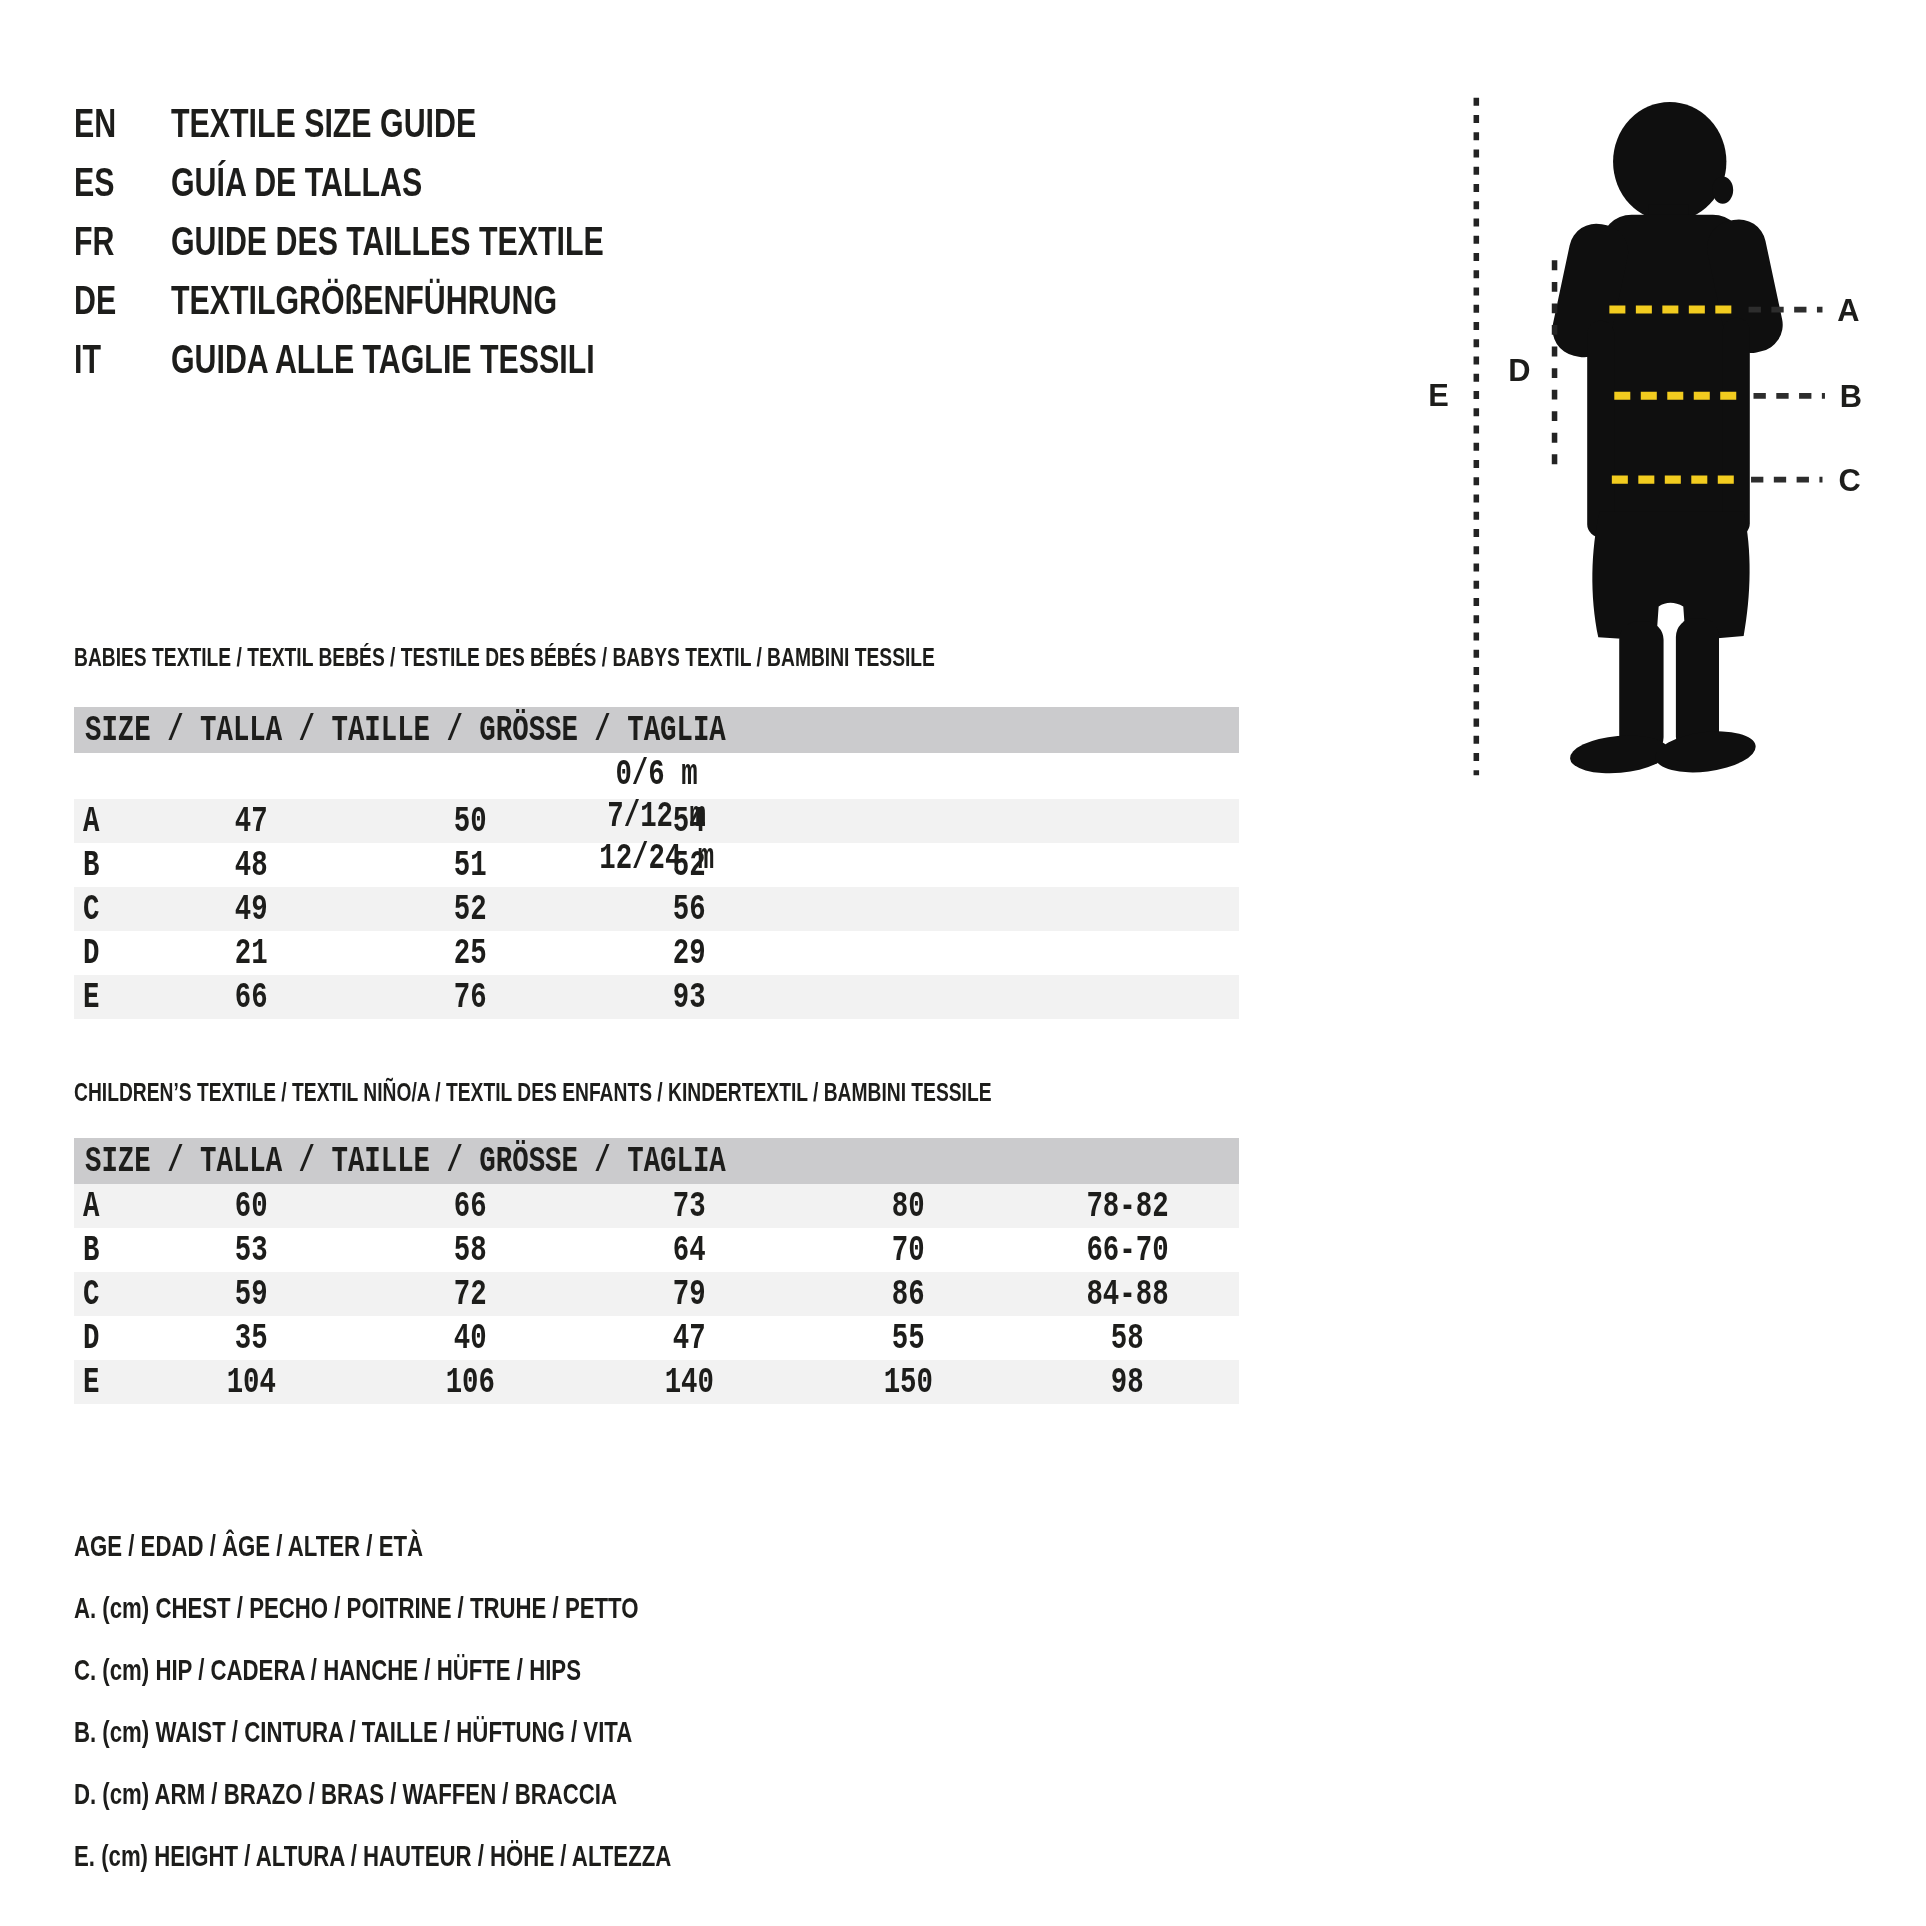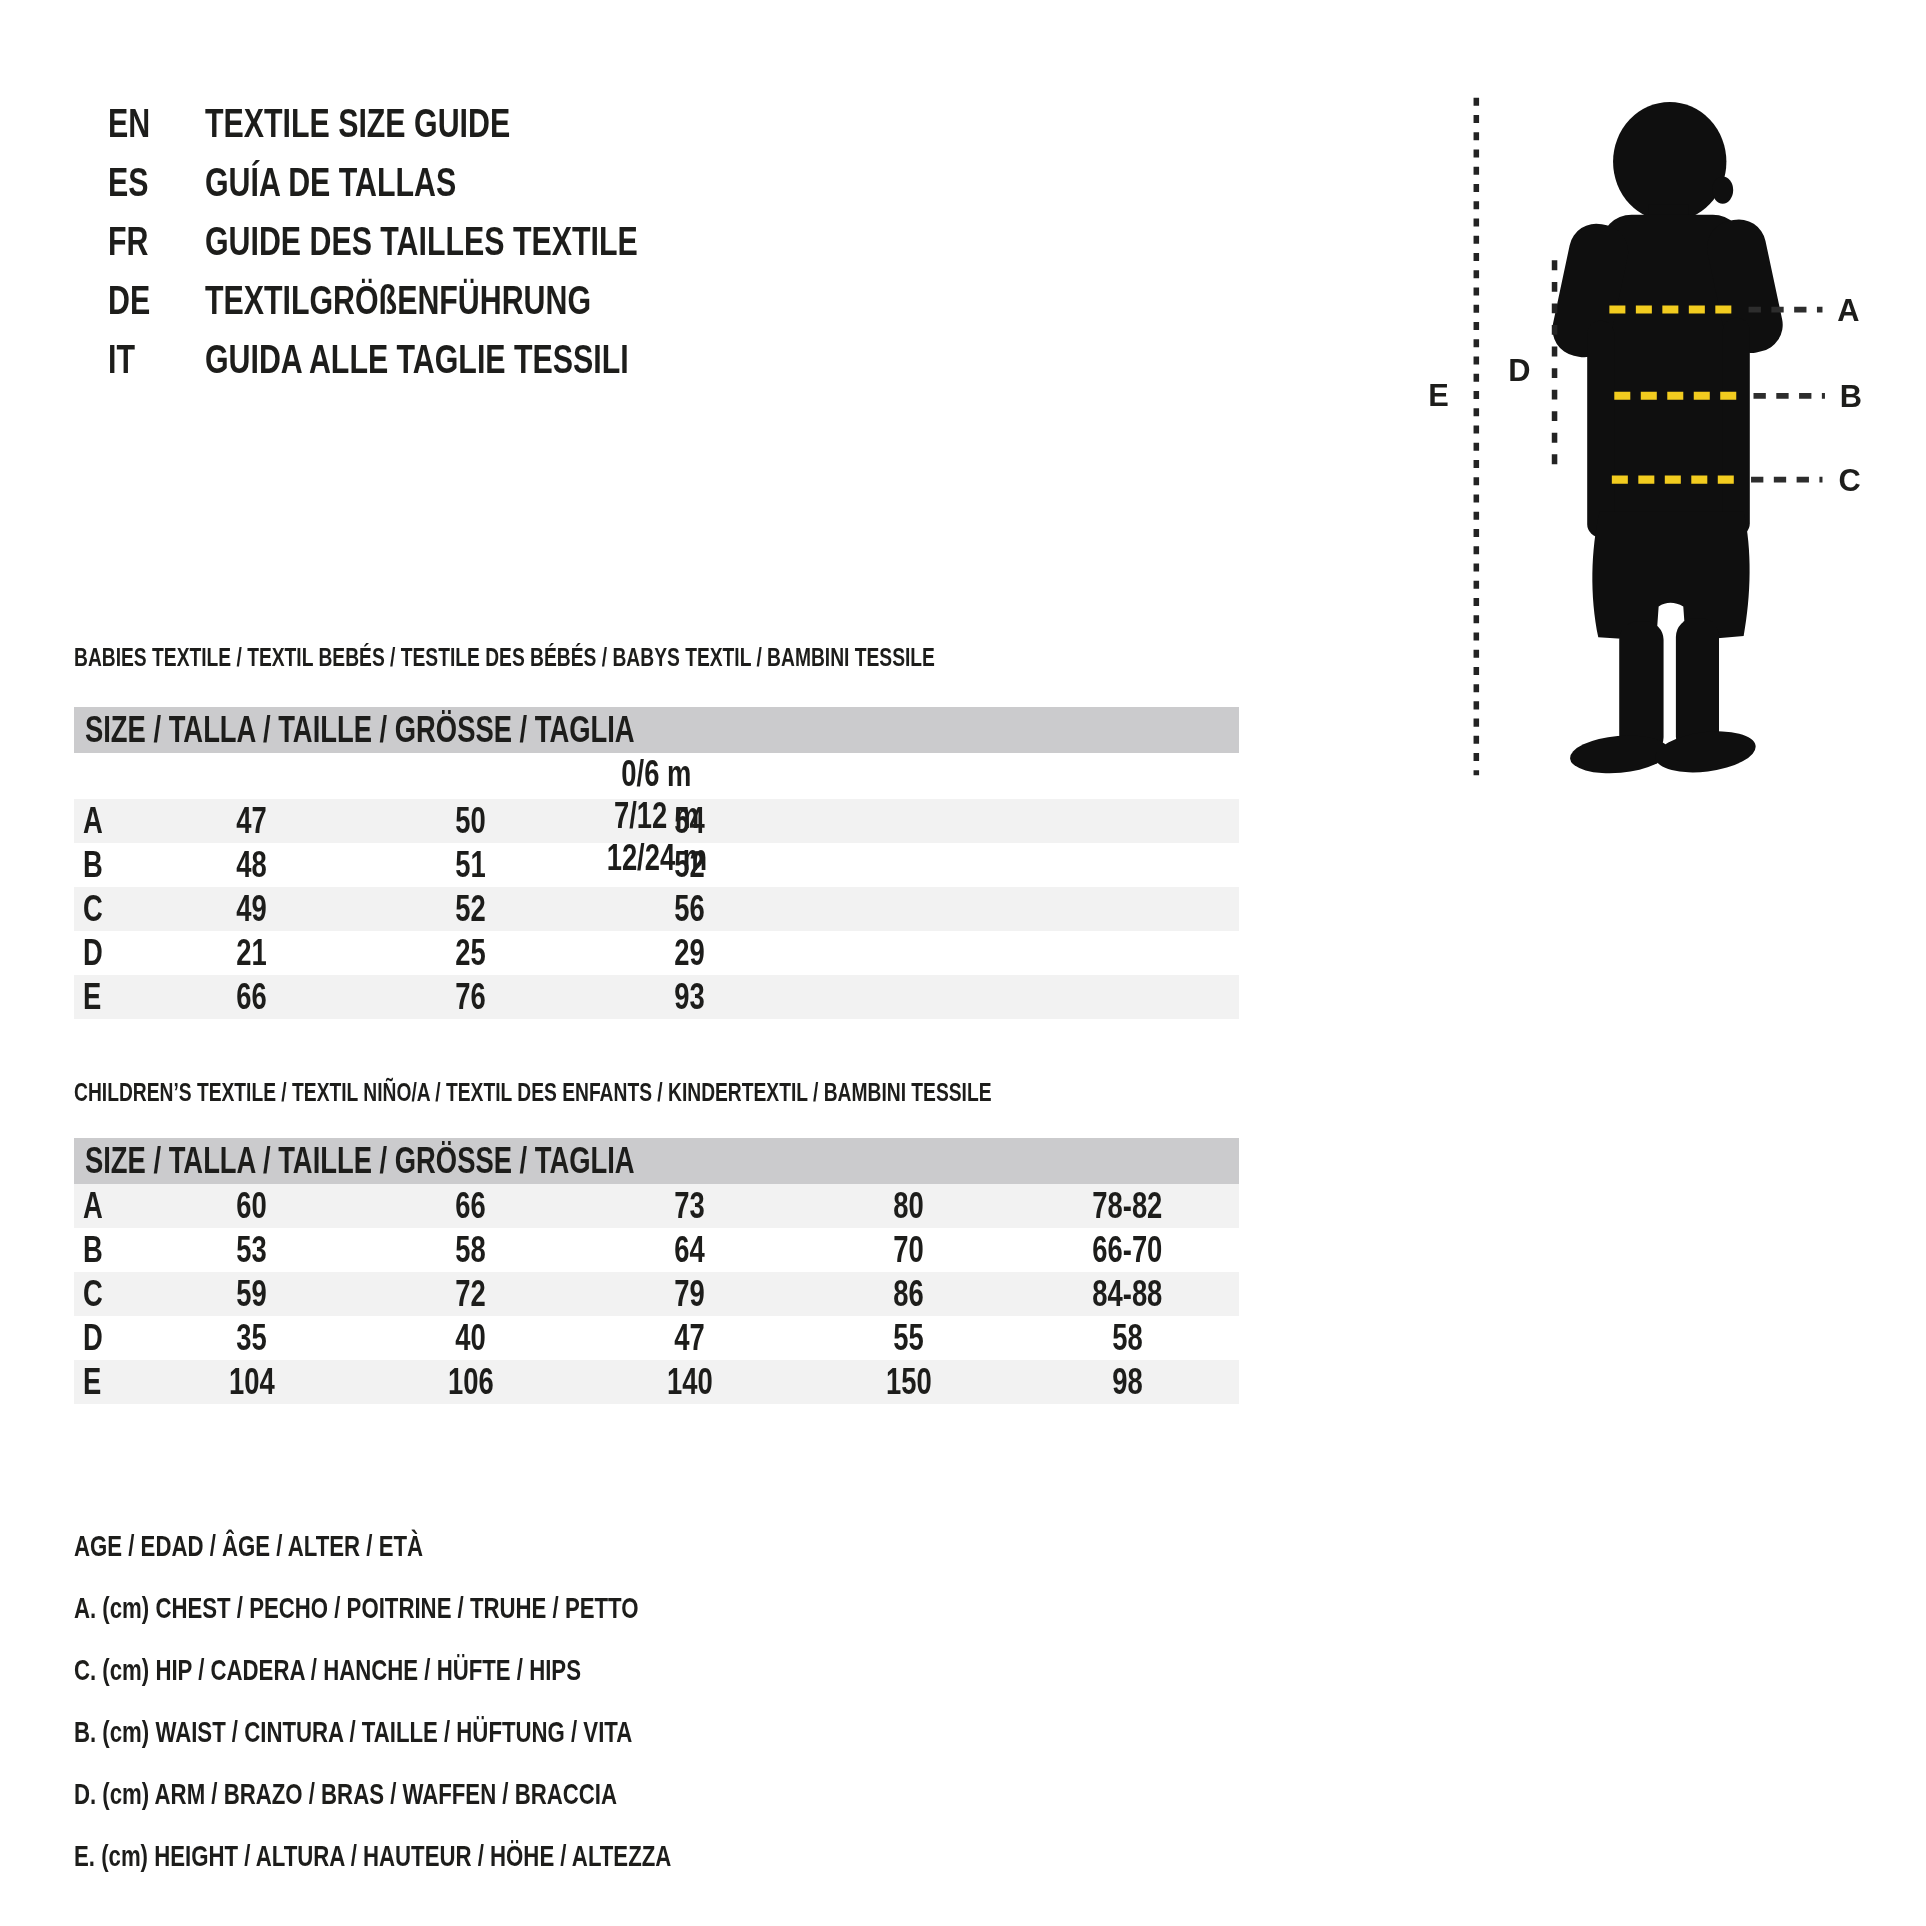--- a/index.html
+++ b/index.html
@@ -13,29 +13,29 @@
     width:1926px; height:1926px;
     background:#ffffff;
     overflow:hidden;
   }
   
   .cond   { display:inline-block; transform:scaleX(.74); transform-origin:0 50%; white-space:nowrap; font-weight:700; }
   .cond-c { display:inline-block; transform:scaleX(.74); transform-origin:50% 50%; white-space:nowrap; font-weight:700; }
 
   
   .lang-block { position:absolute; left:74px; top:94px; }
-  .lang-row  { display:flex; height:59px; align-items:center; font-size:41px;margin-left:34px; }
+  .lang-row  { display:flex; height:59px; align-items:center; font-size:41px; }
   .lang-code { width:97px; }
   
   .sec-title { position:absolute; left:74px; font-size:26px; margin:0; font-weight:700; }
   .title-babies   { top:642px; }
   .title-children { top:1077px; }
 
   
-  .size-table { position:absolute; left:74px; width:1165px; }
+  .size-table { position:absolute; left:74px; width:1165px;font-family:Liberation Mono, monospace; }
   .babies-table   { top:707px; }
   .children-table { top:1138px; }
   .size-bar {
     height:46px; width:1165px; box-sizing:border-box;
     background:#cbcbcd; display:flex; align-items:center;
     padding-left:11px; font-size:37px;
   }
   .trow { display:flex; align-items:center; height:44px; font-size:37px; }
   .trow.head { height:46px;flex-direction:column; }
   .trow.striped { background:#f2f2f2; }

